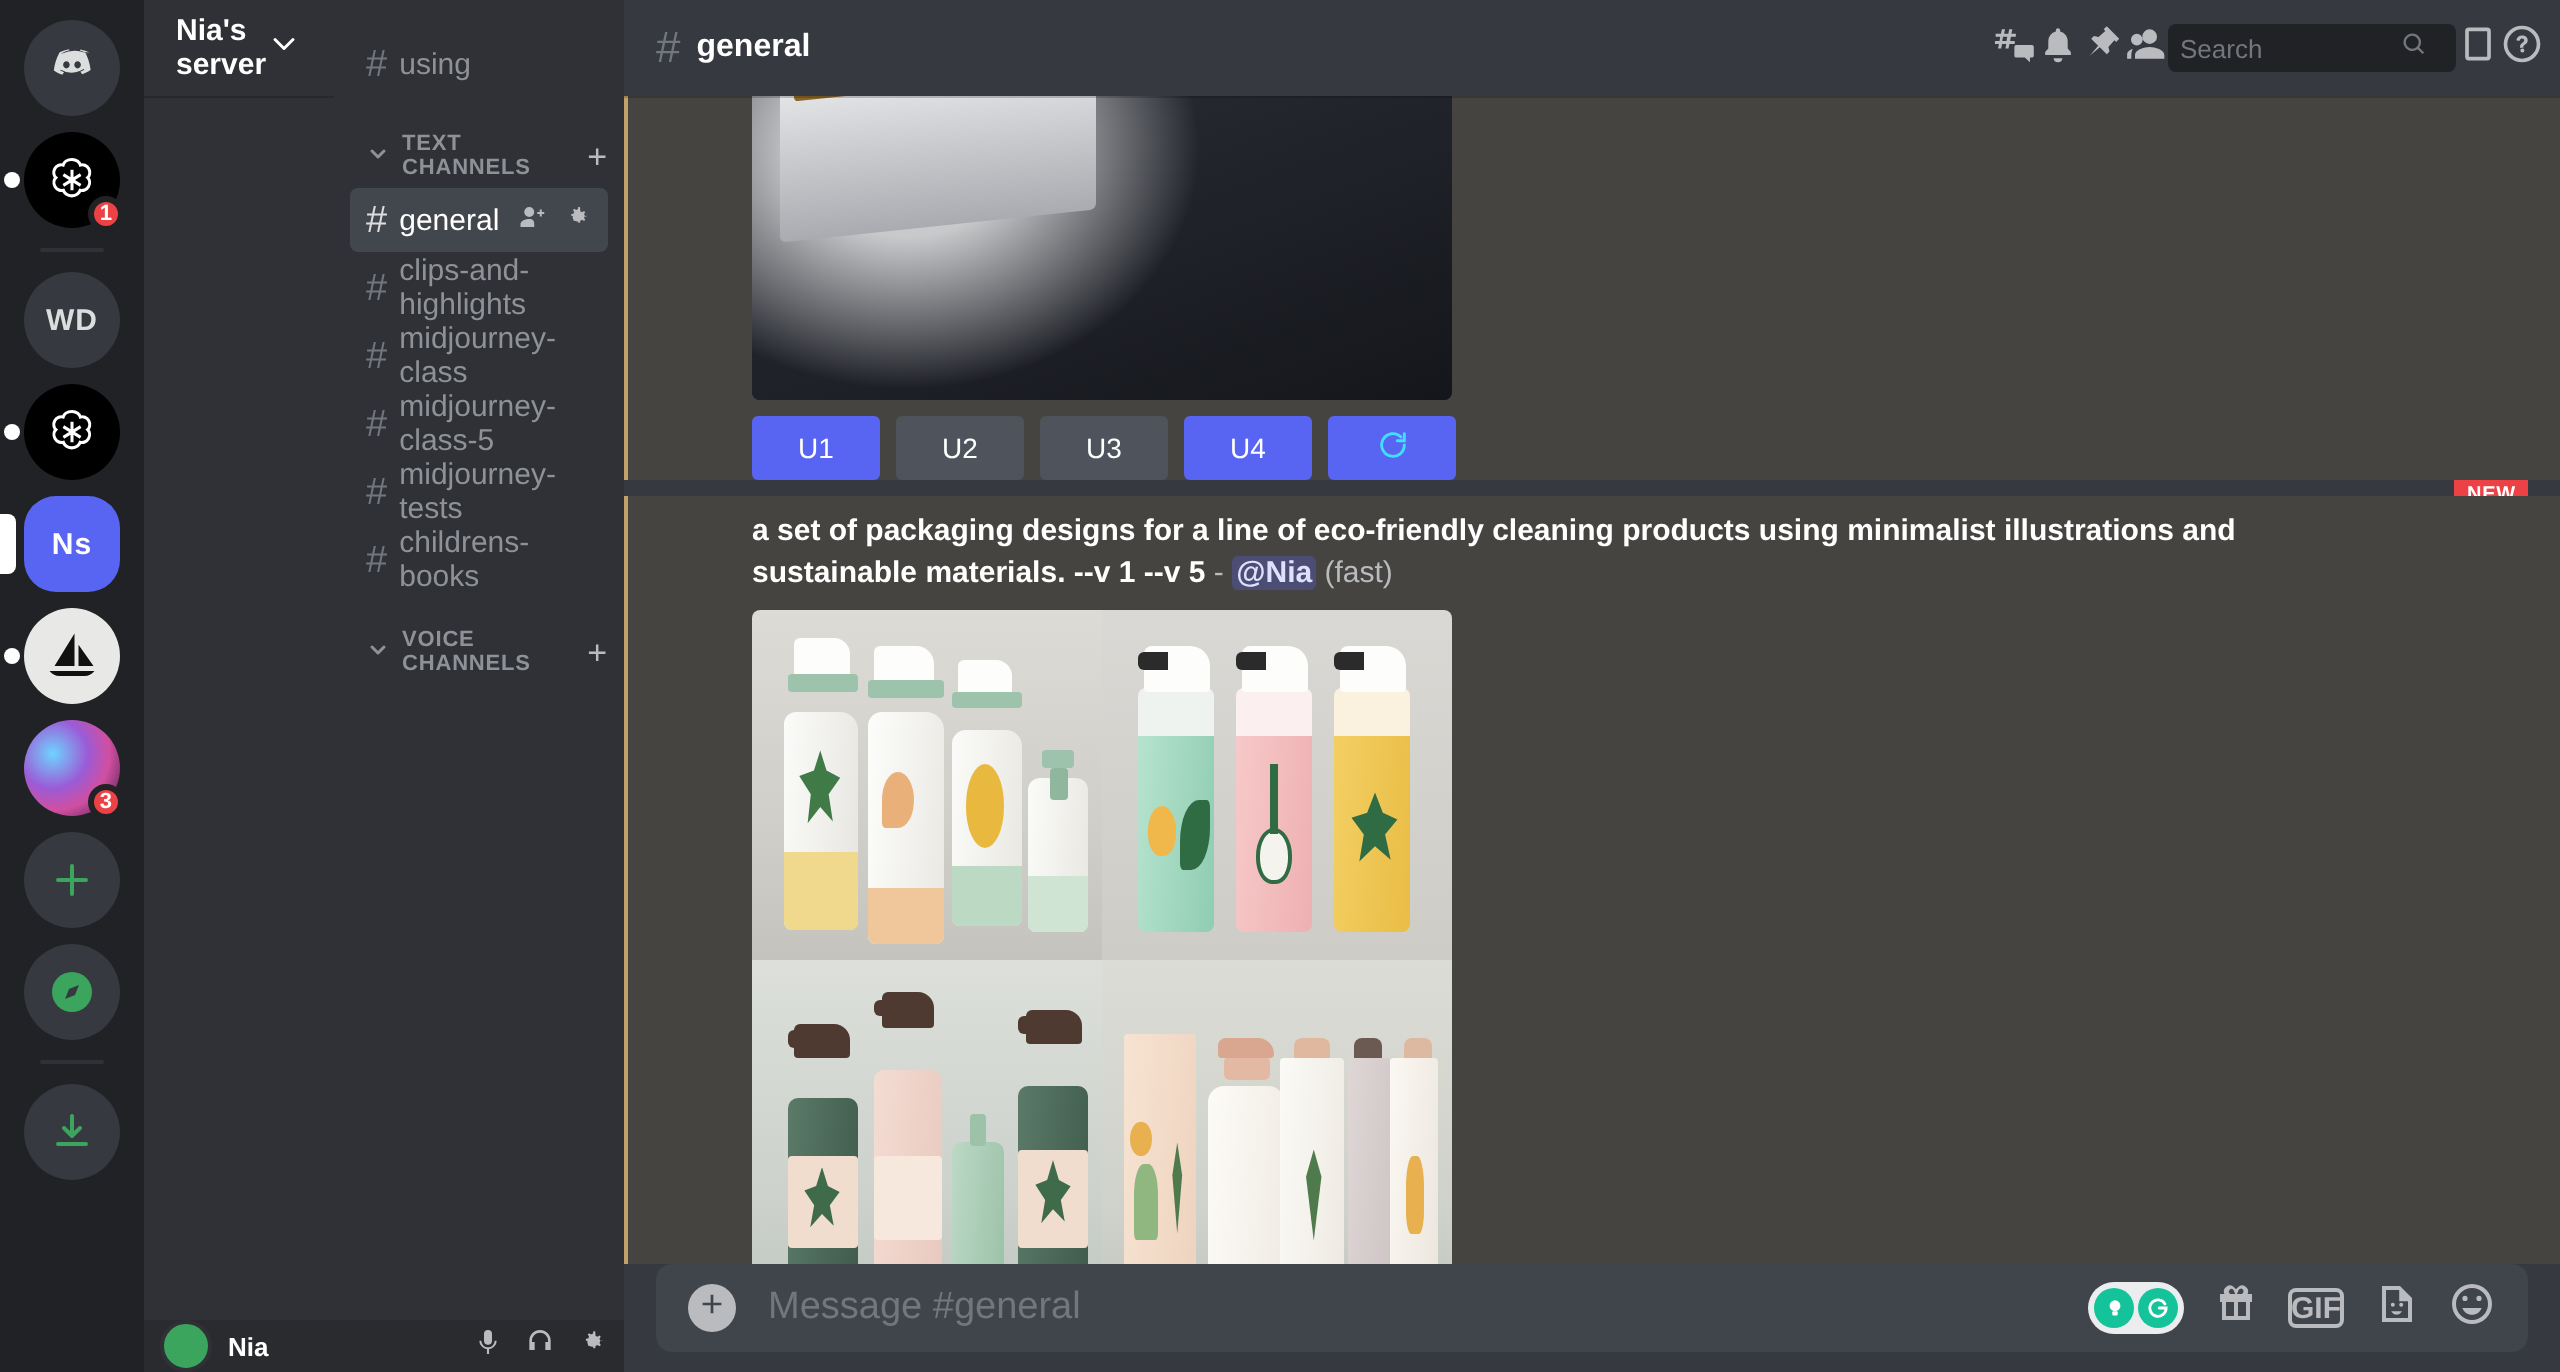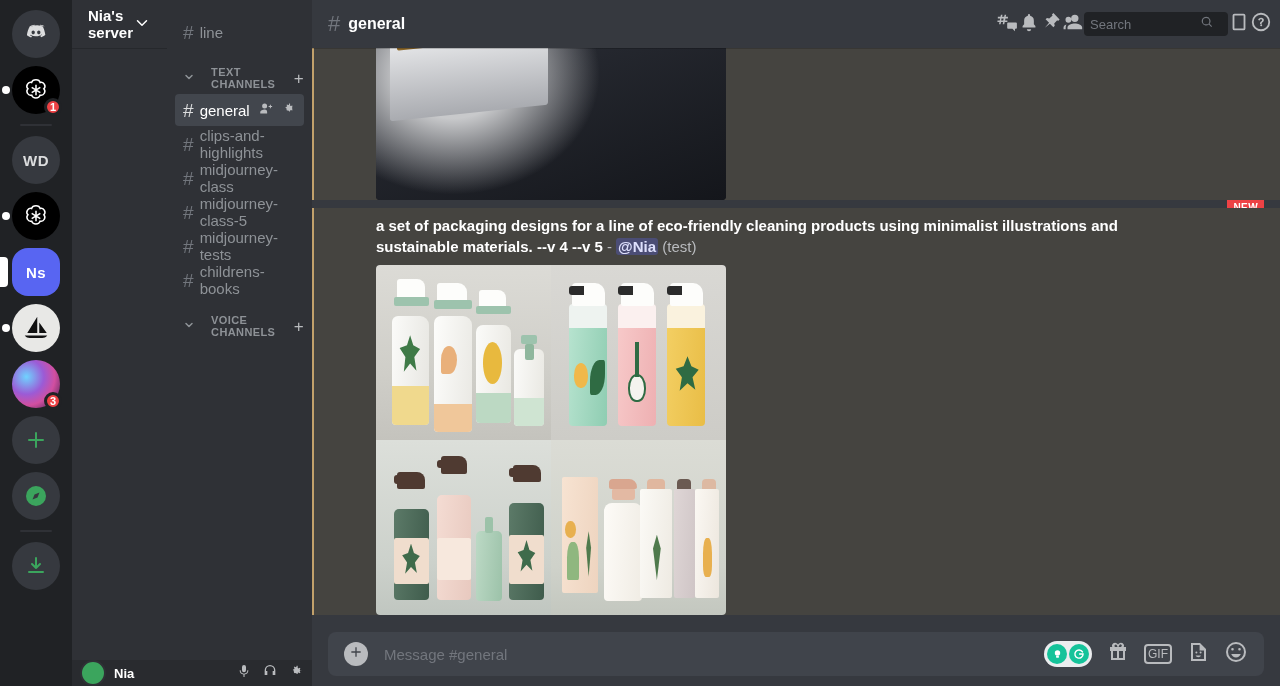--- a/index.html
+++ b/index.html
@@ -50,21 +50,21 @@
     box-shadow: 0 1px 0 rgba(4,4,5,.2); color: #fff;
     font-size: 15px; font-weight: bold; cursor: pointer;
   }
   .chan-scroll { flex: 1; overflow: hidden; padding-top: 16px; }
   .cat {
     display: flex; align-items: center; justify-content: space-between;
     padding: 16px 8px 4px 16px; color: #8e9297;
     font-size: 11px; font-weight: bold; letter-spacing: .4px; text-transform: uppercase;
     cursor: pointer;
   }
-  .cat .cat-left { display: flex; align-items: center; gap: 16px; }
+  .cat .cat-left { display: flex; align-items: center; gap: 6px; }
   .cat .plus { font-size: 17px; font-weight: 400; color: #b9bbbe; line-height: 1; }
   .chan {
     display: flex; align-items: center; gap: 6px; margin: 0 8px 2px 8px;
     height: 32px; padding: 0 8px; border-radius: 4px; cursor: pointer;
     color: #8e9297; font-size: 15px; position: relative;
   }
   .chan .hash { font-size: 19px; color: #72767d; font-weight: 400; line-height: 1; }
   .chan.active { background: #42464d; color: #fff; font-weight: 500; }
   .chan.active .hash { color: #dcddde; }
   .chan-actions { margin-left: auto; display: flex; gap: 7px; align-items: center; }
@@ -147,36 +147,36 @@
     height: 44px; background: #40444b; border-radius: 8px;
     display: flex; align-items: center; padding: 0 16px; gap: 16px;
   }
   .cplus {
     width: 24px; height: 24px; border-radius: 50%; background: #b9bbbe;
     display: flex; align-items: center; justify-content: center; flex: 0 0 24px; cursor: pointer;
   }
   .cplus svg { width: 16px; height: 16px; fill: #40444b; }
   .cinput {
     flex: 1; background: transparent; border: none; outline: none; color: #dcddde;
-    font-size: 15px; font-family: "Liberation Sans", sans-serif;
+    font-size: 19px; font-family: "Liberation Sans", sans-serif;
   }
   .cinput::placeholder { color: #72767d; }
   .cicons { display: flex; align-items: center; gap: 14px; }
   .cicons svg { width: 24px; height: 24px; fill: #b9bbbe; cursor: pointer; }
   .gram {
     height: 26px; background: #ebedef; border-radius: 13px; display: flex; align-items: center;
     gap: 2px; padding: 0 3px; cursor: pointer;
   }
   .gram .dot {
     width: 20px; height: 20px; border-radius: 50%; background: #15c39a;
     display:flex; align-items:center; justify-content:center; color:#fff; font-size:12px; font-weight:bold;
   }
   .gif {
     width: 28px; height: 20px; border: 2px solid #b9bbbe; border-radius: 4px; color: #b9bbbe;
-    font-size: 12px; font-weight: normal; display: flex; align-items: center; justify-content: center;
+    font-size: 15px; font-weight: bold; display: flex; align-items: center; justify-content: center;
     cursor: pointer;
   }
 </style>
 </head>
 <body>
 
 <div class="app">
 
   <div class="rail">
 
@@ -269,21 +269,21 @@
         <svg viewBox="0 0 24 24" style="width:18px;height:18px;fill:none;stroke:#fff;stroke-width:2;stroke-linecap:round;stroke-linejoin:round">
             <path d="m6 9 6 6 6-6"></path>
           </svg>
       </span>
     </div>
 
     <div class="chan-scroll">
 
       <div class="chan">
         <span class="hash">#</span>
-        <span>line</span>
+        <span>using</span>
       </div>
 
       <div class="cat">
         <span class="cat-left">
           <span>
             <svg viewBox="0 0 24 24" style="width:12px;height:12px;fill:none;stroke:#8e9297;stroke-width:3;stroke-linecap:round;stroke-linejoin:round">
                 <path d="m6 9 6 6 6-6"></path>
               </svg>
           </span>
           <span>TEXT CHANNELS</span>
@@ -421,31 +421,45 @@
           <div class="attach" style="margin-top:-198px;display:block;background:#13151a;position:relative">
             <div style="position:absolute;inset:0;background:
                  radial-gradient(ellipse at 22% 64%, #c8c9cb 0 14%, transparent 38%),
                  linear-gradient(160deg,#1c1f26 0%,#2a2d35 45%,#14161b 100%)"></div>
             <div style="position:absolute;left:4%;top:53%;width:45%;height:22%;background:linear-gradient(180deg,#e6e7e9,#a9abb0);border-radius:3px;transform:skewY(-6deg)"></div>
             <div style="position:absolute;left:6%;top:42%;width:42%;height:13%;background:linear-gradient(180deg,#b88b3c,#8a6526);border-radius:2px;transform:skewY(-6deg)"></div>
 
           </div>
         </div>
 
+        <div class="btn-row">
+          <button class="mj-btn primary">U1</button>
+          <button class="mj-btn">U2</button>
+          <button class="mj-btn">U3</button>
+          <button class="mj-btn primary">U4</button>
+          <button class="mj-btn primary">
+            <span>
+              <svg viewBox="0 0 24 24" style="width:17px;height:17px;fill:none;stroke:#41e0ff;stroke-width:2;stroke-linecap:round">
+                  <path d="M20 12a8 8 0 1 1-2.3-5.6"></path>
+                  <path d="M20 4v5h-5"></path>
+                </svg>
+            </span>
+          </button>
+        </div>
 
 
         <div class="new-divider">
           <div class="line"></div>
           <div class="new-badge">NEW</div>
         </div>
       </div>
 
       <div class="msg">
         <div class="prompt">
-          <span>a set of packaging designs for a line of eco-friendly cleaning products using minimalist illustrations and sustainable materials. --v 4 --v 5</span><span class="dim"> - </span><span class="mention">@Nia</span><span class="dim"> </span><span class="dim">(test)</span>
+          <span>a set of packaging designs for a line of eco-friendly cleaning products using minimalist illustrations and sustainable materials. --v 1 --v 5</span><span class="dim"> - </span><span class="mention">@Nia</span><span class="dim"> </span><span class="dim">(fast)</span>
         </div>
 
         <div class="attach">
 
           <div class="q" style="background:linear-gradient(180deg,#dcdbd6 0%,#cfcec8 62%,#c4c3bd 100%)">
             <div style="position:absolute;left:9%;bottom:9%;width:21%;height:62%;background:linear-gradient(95deg,#fbfbf9,#e6e5e0);border-radius:6px 9px 4px 4px"></div>
             <div style="position:absolute;left:9%;bottom:9%;width:21%;height:22%;background:#f0d98d;border-radius:0 0 4px 4px"></div>
             <div style="position:absolute;left:12%;bottom:34%;width:15%;height:26%;background:#3f7a47;clip-path:polygon(50% 0,62% 22%,88% 30%,66% 48%,74% 78%,50% 62%,26% 80%,32% 48%,10% 28%,38% 22%)"></div>
             <div style="position:absolute;left:12%;top:8%;width:16%;height:13%;background:#fdfdfb;border-radius:3px 8px 2px 2px"></div>
             <div style="position:absolute;left:10%;top:18%;width:20%;height:5%;background:#9dc3ad;border-radius:2px"></div>

